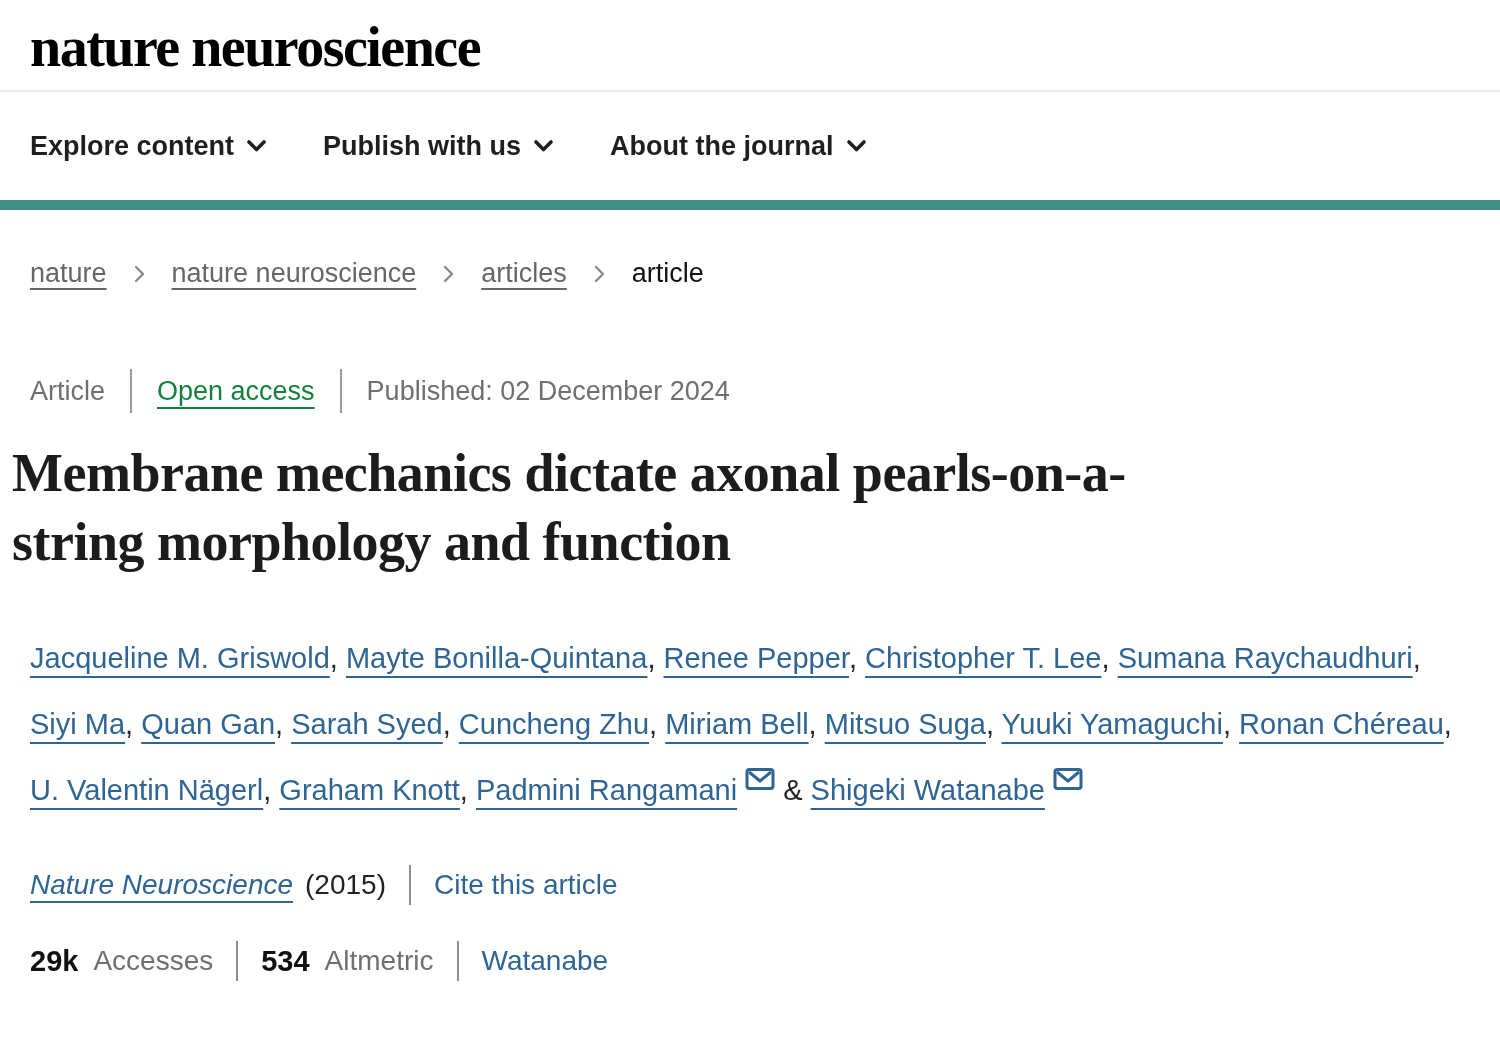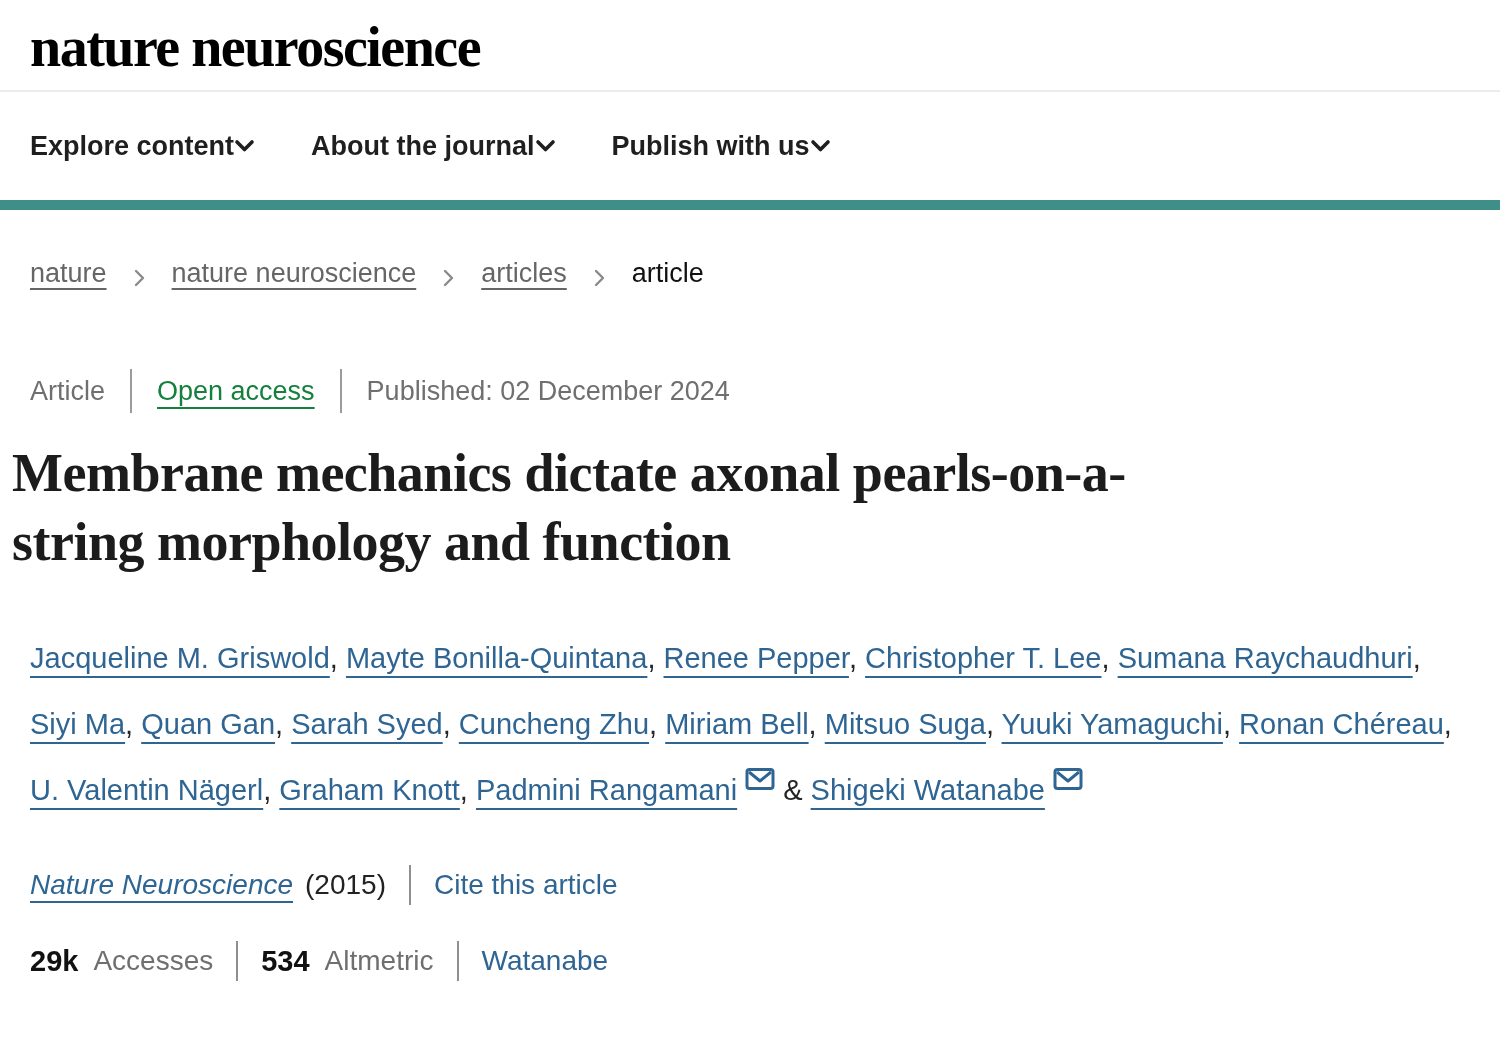--- a/index.html
+++ b/index.html
@@ -17,29 +17,29 @@
   .logo-row { height: 90px; display: flex; align-items: center; padding: 4px 30px 0; }
   .logo {
     font-family: "Liberation Serif", "DejaVu Serif", serif;
     font-weight: 700; font-size: 56px; letter-spacing: -1.5px;
     color: #000; text-decoration: none; line-height: 1;
   }
   .header-divider { height: 2px; background: #ececec; width: 100%; }
 
   .main-nav { height: 108px; display: flex; align-items: center; gap: 56px; padding: 0 30px; }
   .nav-item {
-    display: inline-flex; align-items: center; 
+    display: inline-flex; align-items: center; gap: 12px;
     background: none; border: none; padding: 0;
     font-family: inherit; font-size: 27px; font-weight: 700; color: #1f1f1f;
     cursor: pointer;
   }
   .teal-bar { height: 10px; width: 100%; }
 
   
-  .breadcrumb { margin: 48px 30px 0; display: flex; align-items: flex-end; gap: 26px; font-size: 27px; }
+  .breadcrumb { margin: 48px 30px 0; display: flex; align-items: center; gap: 26px; font-size: 27px; }
   .crumb-link {
     color: #666; text-decoration: underline;
     text-decoration-thickness: 1.5px; text-underline-offset: 6px;
   }
   .crumb-current { color: #111; }
   .crumb-sep { display: inline-flex; align-items: center; }
 
   
   .meta-row { margin: 80px 30px 0; display: flex; align-items: center; font-size: 27px; color: #6f6f6f; }
   .vsep { width: 2px; height: 44px; background: #9b9b9b; margin: 0 25px; flex: none; }
@@ -89,27 +89,27 @@
   </div>
   <div class="header-divider"></div>
   <nav class="main-nav" id="nav-items">
       <button class="nav-item">
         <span>Explore content</span>
         <svg width="21" height="14" viewBox="0 0 21 14">
           <path d="M3 3 L10.5 10.5 L18 3" fill="none" stroke="#1f1f1f" stroke-width="3.6" stroke-linecap="round" stroke-linejoin="round"></path>
         </svg>
       </button>
       <button class="nav-item">
-        <span>About the journal</span>
+        <span>Publish with us</span>
         <svg width="21" height="14" viewBox="0 0 21 14">
           <path d="M3 3 L10.5 10.5 L18 3" fill="none" stroke="#1f1f1f" stroke-width="3.6" stroke-linecap="round" stroke-linejoin="round"></path>
         </svg>
       </button>
       <button class="nav-item">
-        <span>Publish with us</span>
+        <span>About the journal</span>
         <svg width="21" height="14" viewBox="0 0 21 14">
           <path d="M3 3 L10.5 10.5 L18 3" fill="none" stroke="#1f1f1f" stroke-width="3.6" stroke-linecap="round" stroke-linejoin="round"></path>
         </svg>
       </button>
     </nav>
   <div class="teal-bar" style="background: rgb(63, 143, 136);"></div>
 </header>
 
 <main>
   <nav class="breadcrumb" id="breadcrumb">

